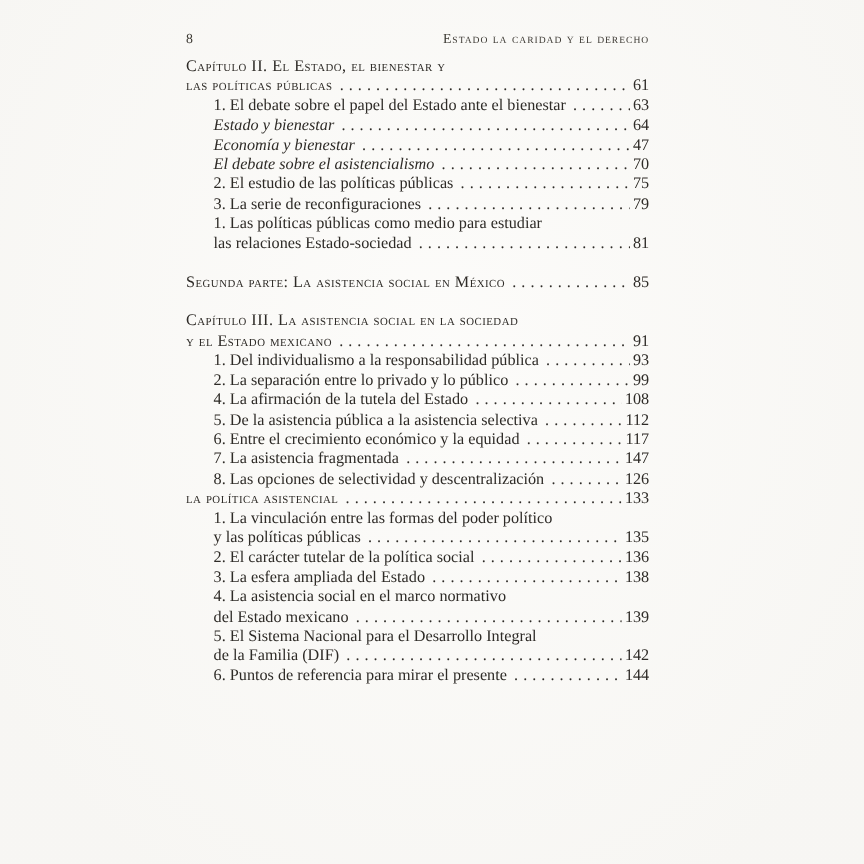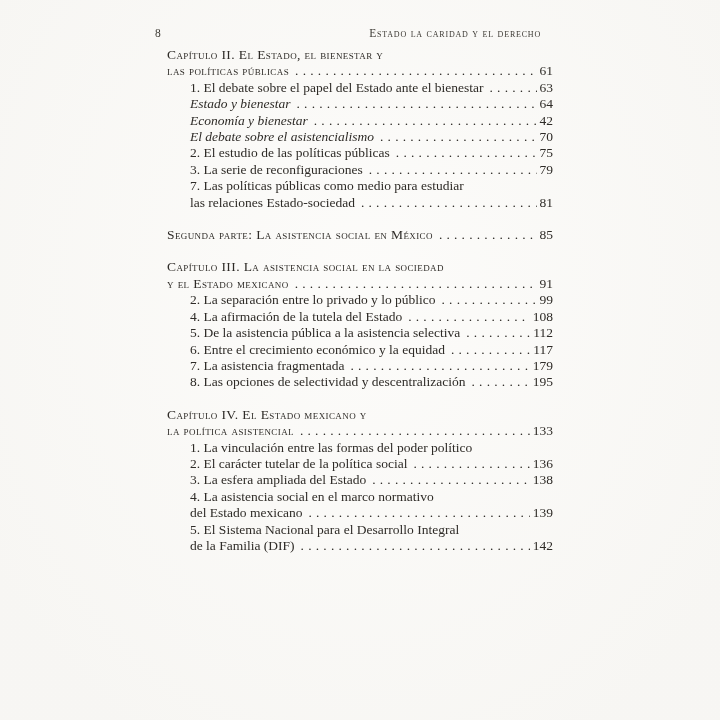--- a/index.html
+++ b/index.html
@@ -32,21 +32,21 @@
     color:var(--ink-soft);
   }
   .running-title{
     font-variant:small-caps;
     font-size:11.5px;
     letter-spacing:0.8px;
     color:var(--ink-soft);
   }
   .toc{
     position:absolute;
-    left:167px;top:47px;width:386px;
+    left:155px;top:47px;width:386px;
   }
   .line{
     display:flex;
     align-items:baseline;
     line-height:16.4px;
     font-size:13.5px;
     color:var(--ink);
   }
   .line.indent{padding-left:23px;}
   .line.gap{margin-top:16px;justify-content:space-between;}
@@ -96,59 +96,64 @@
         <span class="pageno">63</span>
       </div>
       <div class="line indent">
         <span class="text italic">Estado y bienestar</span>
         <span class="dots"></span>
         <span class="pageno">64</span>
       </div>
       <div class="line indent">
         <span class="text italic">Economía y bienestar</span>
         <span class="dots"></span>
-        <span class="pageno">42</span>
+        <span class="pageno">47</span>
       </div>
       <div class="line indent">
         <span class="text italic">El debate sobre el asistencialismo</span>
         <span class="dots"></span>
         <span class="pageno">70</span>
       </div>
       <div class="line indent">
         <span class="text plain">2. El estudio de las políticas públicas</span>
         <span class="dots"></span>
         <span class="pageno">75</span>
       </div>
       <div class="line indent">
         <span class="text plain">3. La serie de reconfiguraciones</span>
         <span class="dots"></span>
         <span class="pageno">79</span>
       </div>
       <div class="line indent">
-        <span class="text plain">7. Las políticas públicas como medio para estudiar</span>
+        <span class="text plain">1. Las políticas públicas como medio para estudiar</span>
       </div>
       <div class="line indent">
         <span class="text plain">las relaciones Estado-sociedad</span>
         <span class="dots"></span>
         <span class="pageno">81</span>
       </div>
       <div class="line gap">
         <span class="text smallcaps">Segunda parte: La asistencia social en México</span>
         <span class="dots"></span>
         <span class="pageno">85</span>
       </div>
       <div class="line gap">
         <span class="text smallcaps">Capítulo III. La asistencia social en la sociedad</span>
       </div>
       <div class="line">
         <span class="text smallcaps">y el Estado mexicano</span>
         <span class="dots"></span>
         <span class="pageno">91</span>
       </div>
       <div class="line indent">
+        <span class="text plain">1. Del individualismo a la responsabilidad pública</span>
+        <span class="dots"></span>
+        <span class="pageno">93</span>
+      </div>
+      <div class="line indent">
         <span class="text plain">2. La separación entre lo privado y lo público</span>
         <span class="dots"></span>
         <span class="pageno">99</span>
       </div>
       <div class="line indent">
         <span class="text plain">4. La afirmación de la tutela del Estado</span>
         <span class="dots"></span>
         <span class="pageno">108</span>
       </div>
       <div class="line indent">
@@ -157,39 +162,41 @@
         <span class="pageno">112</span>
       </div>
       <div class="line indent">
         <span class="text plain">6. Entre el crecimiento económico y la equidad</span>
         <span class="dots"></span>
         <span class="pageno">117</span>
       </div>
       <div class="line indent">
         <span class="text plain">7. La asistencia fragmentada</span>
         <span class="dots"></span>
-        <span class="pageno">179</span>
+        <span class="pageno">147</span>
       </div>
       <div class="line indent">
         <span class="text plain">8. Las opciones de selectividad y descentralización</span>
         <span class="dots"></span>
-        <span class="pageno">195</span>
-      </div>
-      <div class="line gap">
-        <span class="text smallcaps">Capítulo IV. El Estado mexicano y</span>
+        <span class="pageno">126</span>
       </div>
       <div class="line">
         <span class="text smallcaps">la política asistencial</span>
         <span class="dots"></span>
         <span class="pageno">133</span>
       </div>
       <div class="line indent">
         <span class="text plain">1. La vinculación entre las formas del poder político</span>
       </div>
       <div class="line indent">
+        <span class="text plain">y las políticas públicas</span>
+        <span class="dots"></span>
+        <span class="pageno">135</span>
+      </div>
+      <div class="line indent">
         <span class="text plain">2. El carácter tutelar de la política social</span>
         <span class="dots"></span>
         <span class="pageno">136</span>
       </div>
       <div class="line indent">
         <span class="text plain">3. La esfera ampliada del Estado</span>
         <span class="dots"></span>
         <span class="pageno">138</span>
       </div>
       <div class="line indent">
@@ -200,15 +207,20 @@
         <span class="dots"></span>
         <span class="pageno">139</span>
       </div>
       <div class="line indent">
         <span class="text plain">5. El Sistema Nacional para el Desarrollo Integral</span>
       </div>
       <div class="line indent">
         <span class="text plain">de la Familia (DIF)</span>
         <span class="dots"></span>
         <span class="pageno">142</span>
+      </div>
+      <div class="line indent">
+        <span class="text plain">6. Puntos de referencia para mirar el presente</span>
+        <span class="dots"></span>
+        <span class="pageno">144</span>
       </div>
     </main>
 </div>
 
 </body></html>

